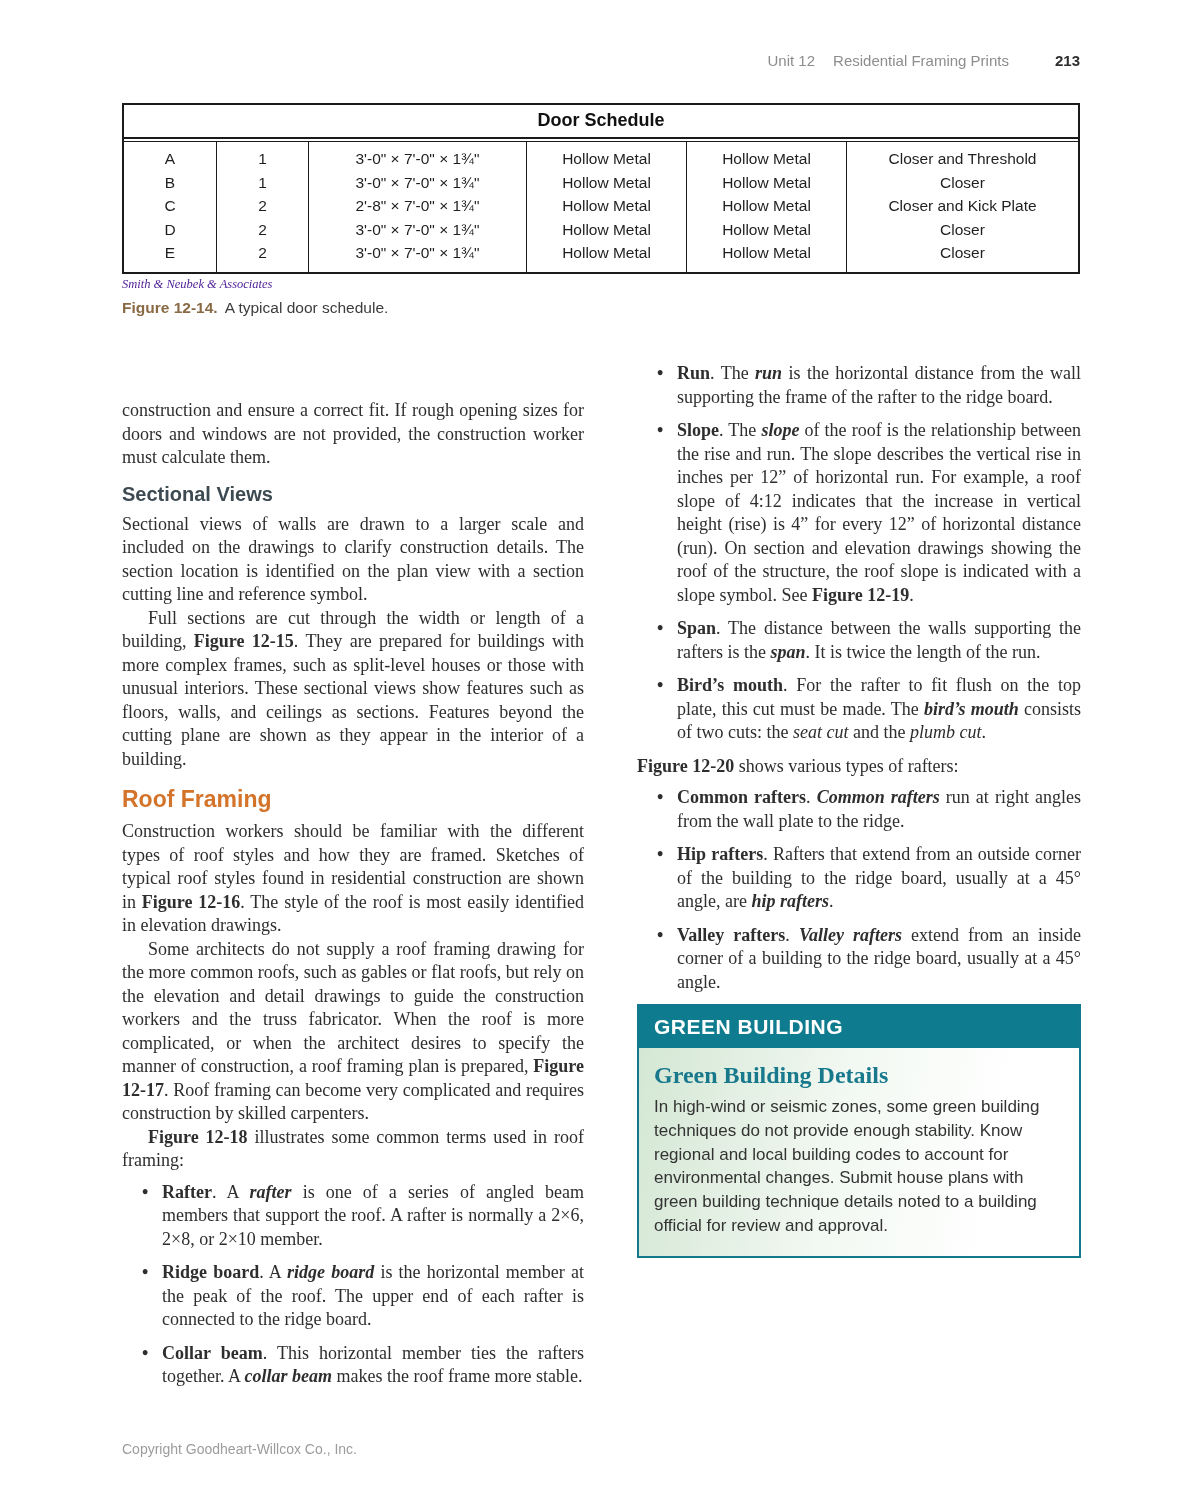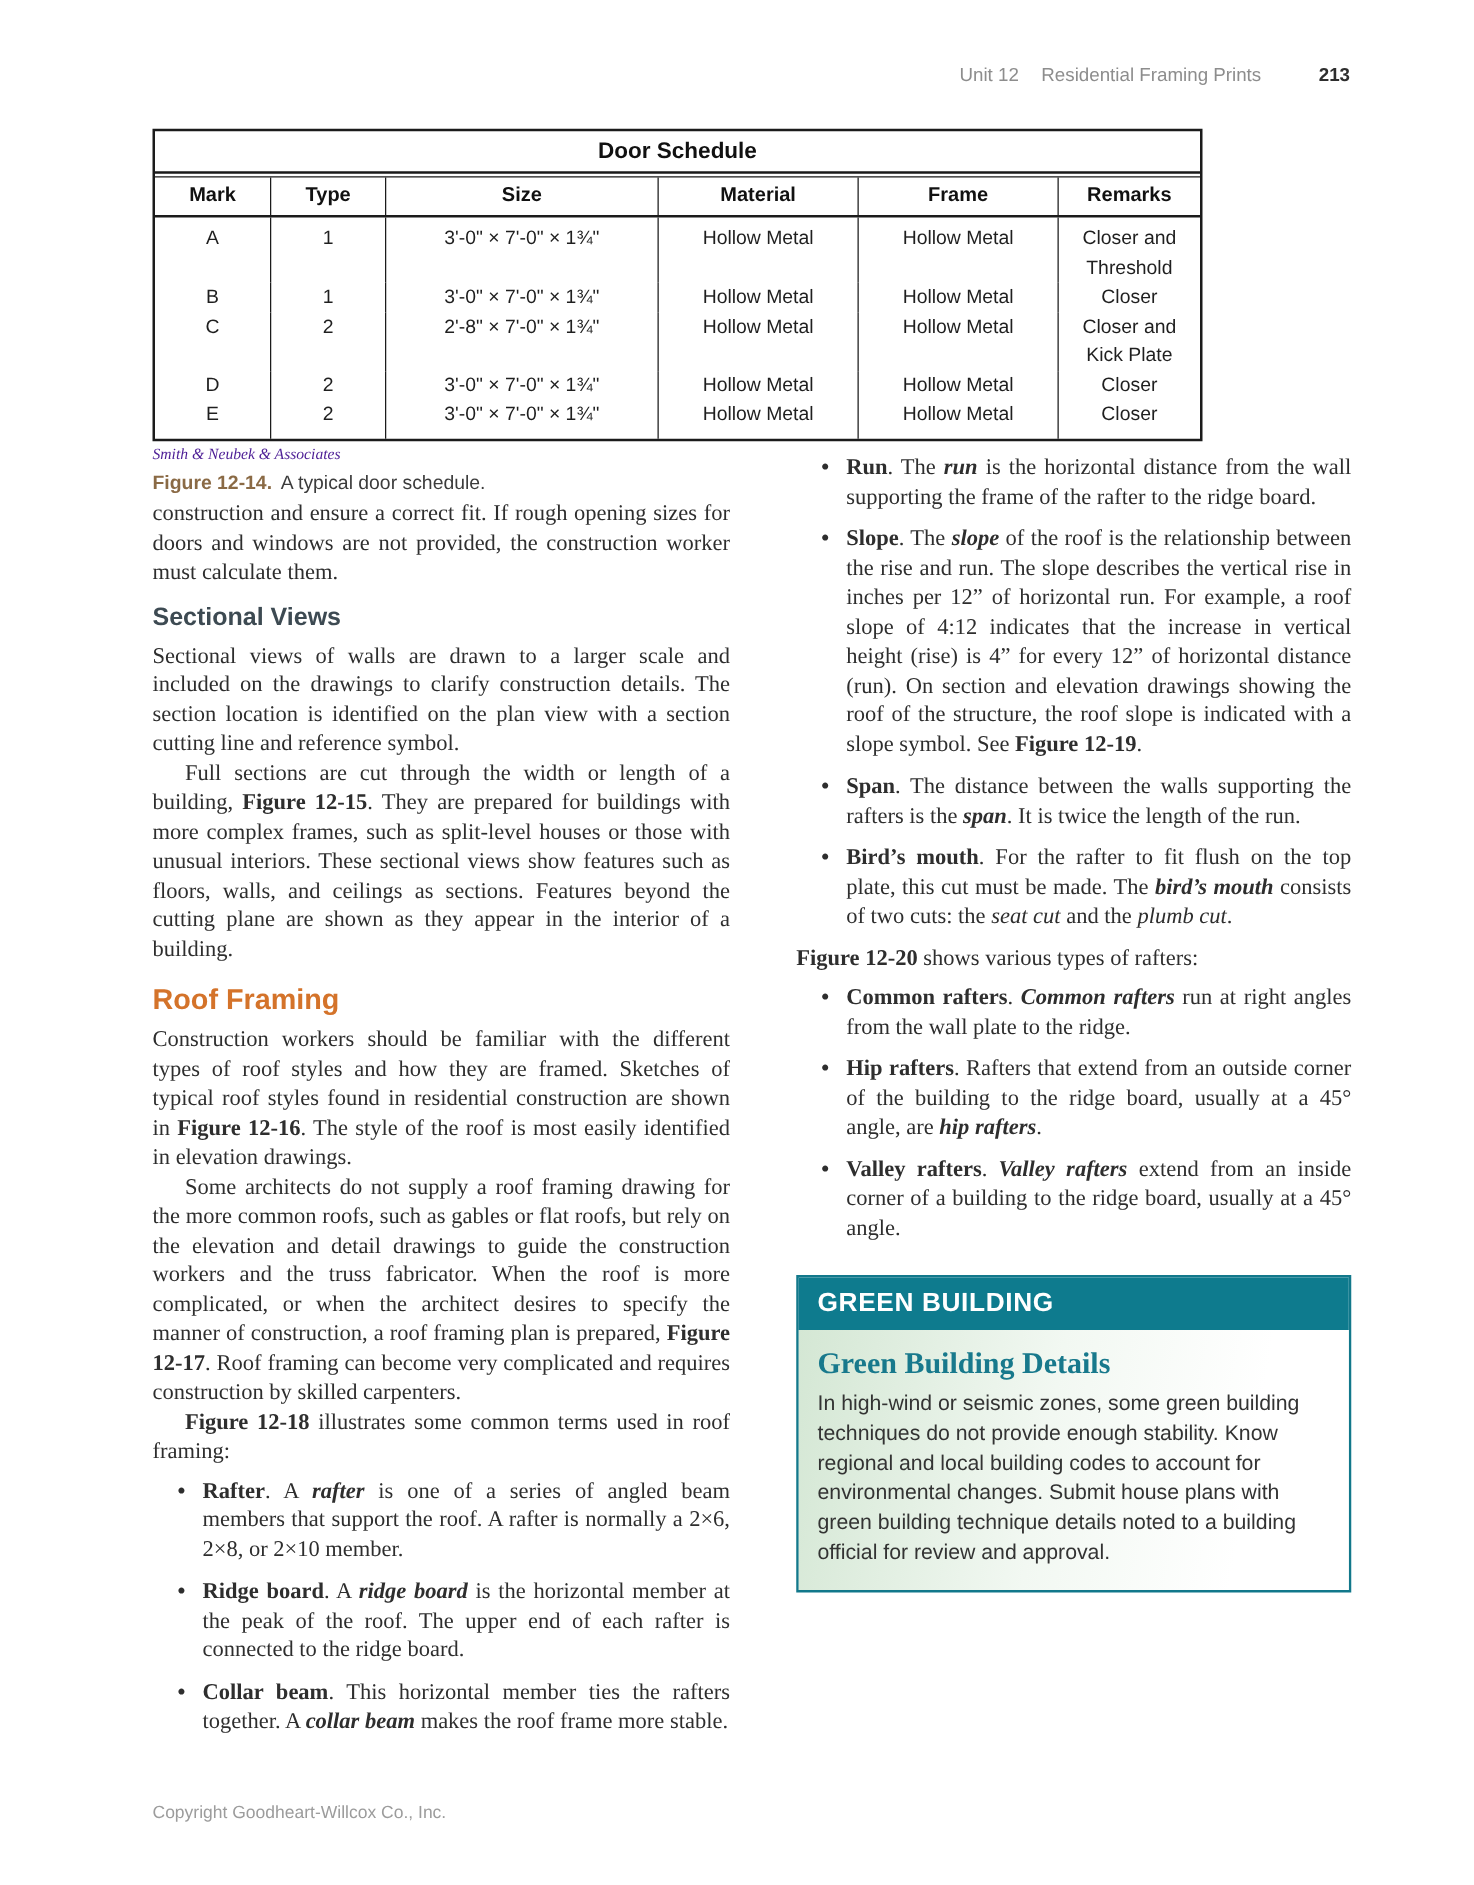--- a/index.html
+++ b/index.html
@@ -11,21 +11,21 @@
   
   .running-head {
     position:absolute; top:52px; right:99px;
     font-family:"Liberation Sans", sans-serif; font-size:15px; color:#8d8d8d;
     display:flex; align-items:baseline;
   }
   .running-head .unit { margin-right:18px; }
   .running-head .pagenum { margin-left:46px; color:#2e2e2e; font-weight:bold; }
 
   
-  .table-block { position:absolute; left:122px; top:103px; width:840px; }
+  .table-block { position:absolute; left:122px; top:103px; width:958px; }
   .ds-table { border:2px solid #1b1b1b; background:#fff; font-family:"Liberation Sans", sans-serif; }
   .ds-title { text-align:center; font-weight:bold; font-size:18px; padding:5px 0 6px; border-bottom:2px solid #1b1b1b; color:#111; }
   .ds-gap { height:3px; border-bottom:1px solid #1b1b1b; }
   .ds-header, .ds-row { display:grid; grid-template-columns:93px 92px 218px 160px 160px 1fr; }
   .ds-header { border-bottom:2px solid #1b1b1b; font-weight:bold; font-size:16px; color:#111; }
   .ds-header .ds-cell { padding:6px 4px; }
   .ds-cell { text-align:center; border-right:1px solid #1b1b1b; }
   .ds-header .ds-cell:last-child, .ds-row .ds-cell:last-child { border-right:none; }
   .ds-body .ds-row:first-child .ds-cell { padding-top:5px; }
   .ds-row .ds-cell { font-size:15.5px; color:#1f1f1f; padding:0 4px; line-height:23.5px; }
@@ -50,21 +50,21 @@
   h2.roof-heading {
     font-family:"Liberation Sans", sans-serif; font-weight:bold; font-size:23px;
     color:#d4732a; margin:15px 0 7px; text-align:left;
   }
   ul.bullets { list-style:none; margin:8px 0 0 0; padding:0 0 0 40px; }
   ul.bullets li { position:relative; margin-bottom:10px; font-size:18px; line-height:23.5px; text-align:justify; }
   ul.bullets li::before { content:"\2022"; position:absolute; left:-20px; font-weight:bold; color:#2e2e2e; }
   .fig-para { margin-top:2px; }
 
   
-  .green-box { border:2px solid #12788b; margin-top:26px; background:#fff; }
+  .green-box { border:2px solid #12788b; margin-top:10px; background:#fff; }
   .green-tab {
     background:#0e7b8e; color:#ffffff; font-family:"Liberation Sans", sans-serif;
     font-weight:bold; font-size:21px; letter-spacing:0.5px; padding:9px 0 9px 15px;
   }
   .green-body {
     background:linear-gradient(100deg, #d4e7d4 0%, #f2f8f2 45%, #ffffff 80%);
     padding:12px 30px 18px 15px;
   }
   .green-heading {
     font-family:"Liberation Serif", serif; font-weight:bold; font-size:24px;
@@ -88,28 +88,20 @@
   <div class="running-head">
     <span class="unit">Unit 12</span>
     <span class="chapter">Residential Framing Prints</span>
     <span class="pagenum">213</span>
   </div>
 
   <div class="table-block">
     <div class="ds-table">
       <div class="ds-title">Door Schedule</div>
       <div class="ds-gap"></div>
-      <div class="ds-header">
-          <div class="ds-cell">Mark</div>
-          <div class="ds-cell">Type</div>
-          <div class="ds-cell">Size</div>
-          <div class="ds-cell">Material</div>
-          <div class="ds-cell">Frame</div>
-          <div class="ds-cell">Remarks</div>
-        </div>
       <div class="ds-body">
           <div class="ds-row">
             <div class="ds-cell">A</div>
             <div class="ds-cell">1</div>
             <div class="ds-cell">3'-0" × 7'-0" × 1¾"</div>
             <div class="ds-cell">Hollow Metal</div>
             <div class="ds-cell">Hollow Metal</div>
             <div class="ds-cell">Closer and Threshold</div>
           </div>
           <div class="ds-row">

